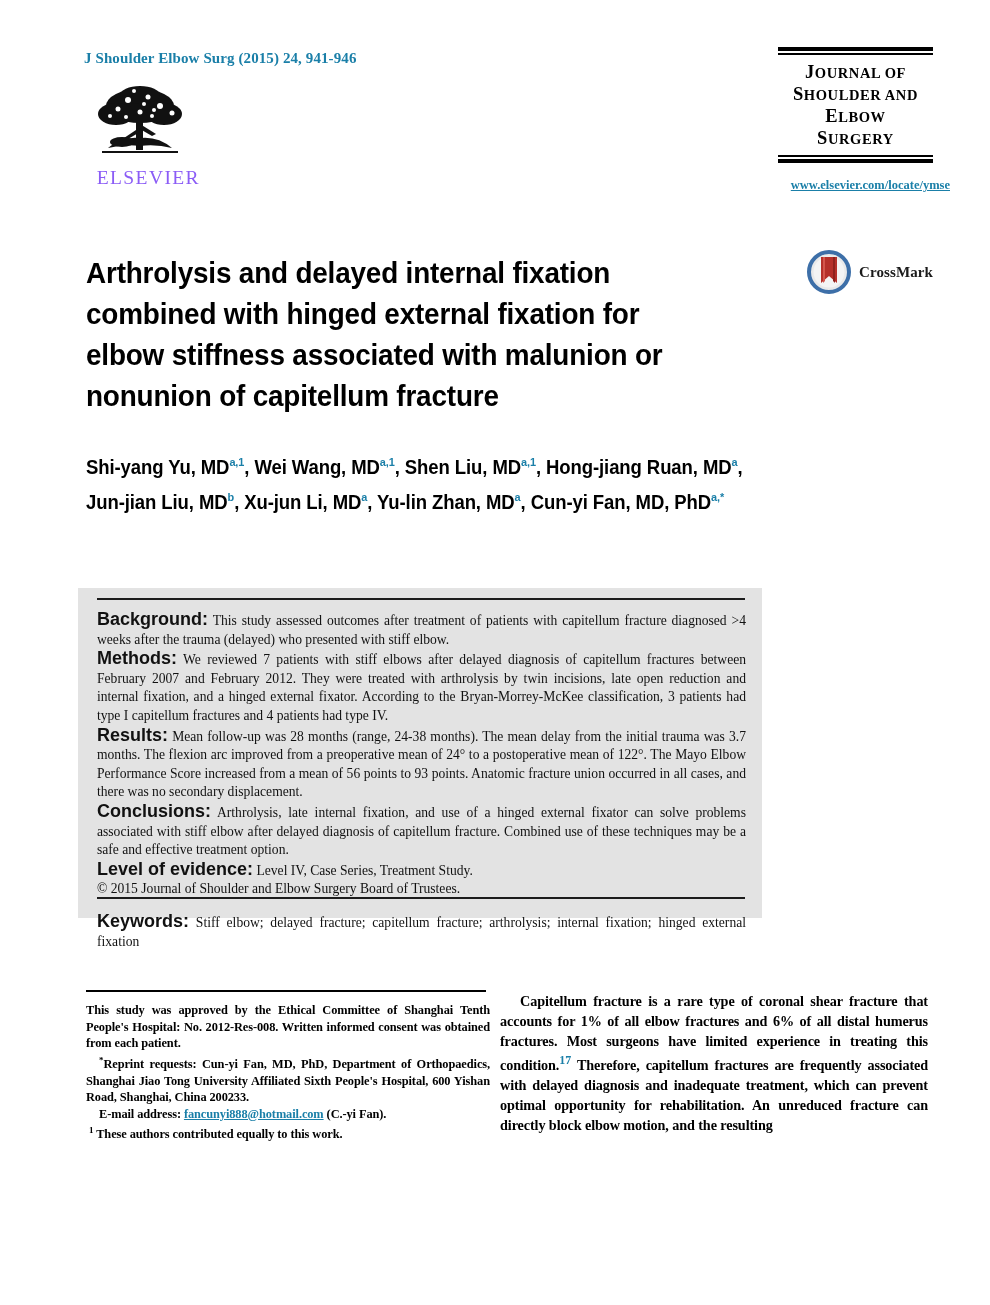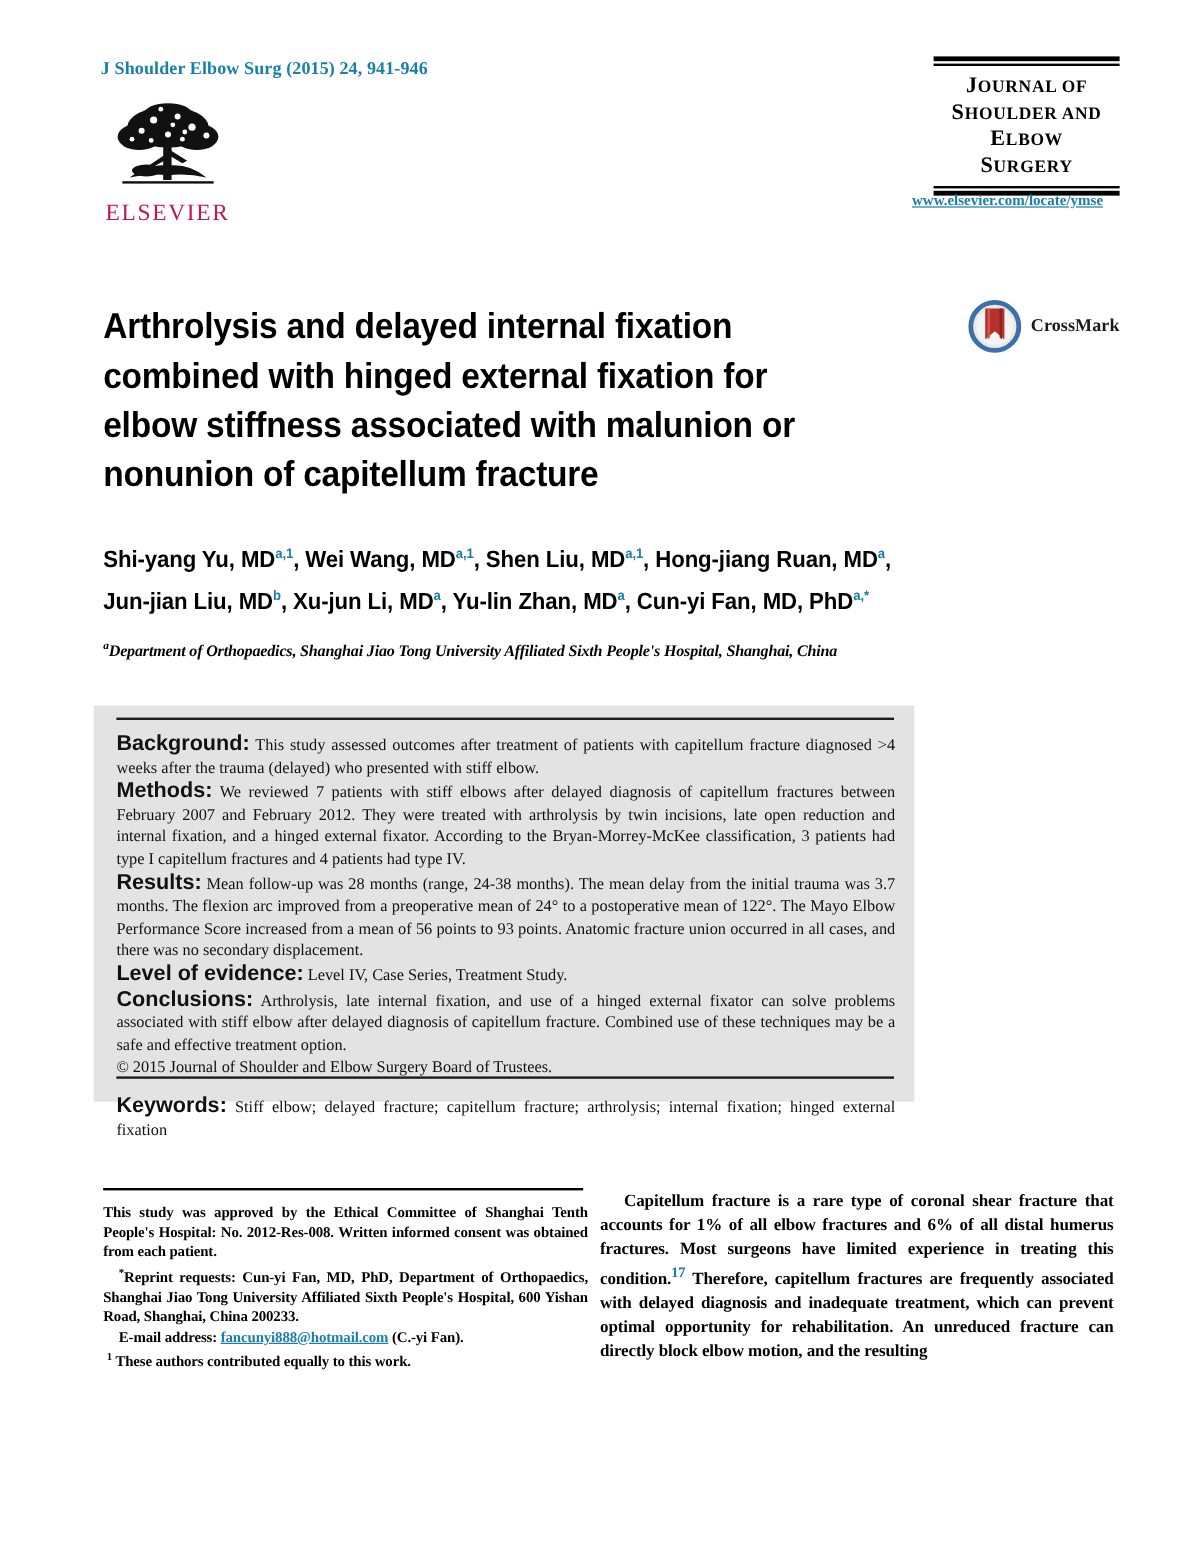--- a/index.html
+++ b/index.html
@@ -32,23 +32,23 @@
   .elsevier-logo {
     position: absolute;
     left: 88px; top: 82px;
     width: 112px;
   }
   .elsevier-tree { display:block; width: 104px; height: 84px; }
   .elsevier-word {
     font-family: "Liberation Serif", serif;
     font-size: 19.5px;
     letter-spacing: 1.4px;
-    text-align: left;
+    text-align: right;
     margin-top: 1px;
-    color: #be185d;
+    color: #8b5cf6;
   }
 
   .masthead {
     position: absolute;
     left: 778px; top: 47px;
     width: 155px;
     text-align: center;
   }
   .masthead .rule-top,
   .masthead .rule-bot { margin: 0; }
@@ -61,23 +61,23 @@
     font-family: "Liberation Serif", serif;
     font-weight: bold;
     font-size: 14.5px;
     letter-spacing: .6px;
     line-height: 21px;
     white-space: nowrap;
   }
   .masthead .mh-line .cap { font-size: 18.5px; }
   .journal-url {
     position: absolute;
-    left: 760px; top: 160px;
+    left: 760px; top: 178px;
     width: 190px;
-    text-align: left;
+    text-align: right;
     font-family: "Liberation Serif", serif;
     font-weight: bold;
     font-size: 12.5px;
     color: #1a7fa8;
     text-decoration: underline;
   }
 
   
   .title {
     position: absolute;
@@ -295,31 +295,30 @@
     </svg>
     <span class="crossmark-label">CrossMark</span>
   </div>
 
   <div class="authors">
     <div>Shi-yang Yu, MD<sup>a,1</sup>, Wei Wang, MD<sup>a,1</sup>, Shen Liu, MD<sup>a,1</sup>, Hong-jiang Ruan, MD<sup>a</sup>,</div>
     <div>Jun-jian Liu, MD<sup>b</sup>, Xu-jun Li, MD<sup>a</sup>, Yu-lin Zhan, MD<sup>a</sup>, Cun-yi Fan, MD, PhD<sup>a,</sup><sup>*</sup></div>
   </div>
 
   <div class="affiliations">
-    <div><sup>a</sup><span>Department of Orthopaedics, Shanghai Jiao Tong University Affiliated Sixth People's Hospital, Shanghai, China</span></div>
   </div>
 
   <div class="abstract-box">
     <div class="abstract-rule top"></div>
     <div class="abstract-body">
       <p><span class="lbl">Background:</span> <span>This study assessed outcomes after treatment of patients with capitellum fracture diagnosed &gt;4 weeks after the trauma (delayed) who presented with stiff elbow.</span></p>
       <p><span class="lbl">Methods:</span> <span>We reviewed 7 patients with stiff elbows after delayed diagnosis of capitellum fractures between February 2007 and February 2012. They were treated with arthrolysis by twin incisions, late open reduction and internal fixation, and a hinged external fixator. According to the Bryan-Morrey-McKee classification, 3 patients had type I capitellum fractures and 4 patients had type IV.</span></p>
       <p><span class="lbl">Results:</span> <span>Mean follow-up was 28 months (range, 24-38 months). The mean delay from the initial trauma was 3.7 months. The flexion arc improved from a preoperative mean of 24° to a postoperative mean of 122°. The Mayo Elbow Performance Score increased from a mean of 56 points to 93 points. Anatomic fracture union occurred in all cases, and there was no secondary displacement.</span></p>
+      <p><span class="lbl">Conclusions:</span> <span>Arthrolysis, late internal fixation, and use of a hinged external fixator can solve problems associated with stiff elbow after delayed diagnosis of capitellum fracture. Combined use of these techniques may be a safe and effective treatment option.</span></p>
       <p><span class="lbl">Level of evidence:</span> <span>Level IV, Case Series, Treatment Study.</span></p>
-      <p><span class="lbl">Conclusions:</span> <span>Arthrolysis, late internal fixation, and use of a hinged external fixator can solve problems associated with stiff elbow after delayed diagnosis of capitellum fracture. Combined use of these techniques may be a safe and effective treatment option.</span></p>
       <p>© 2015 Journal of Shoulder and Elbow Surgery Board of Trustees.</p>
       <p class="kw-block"><span class="lbl">Keywords:</span> <span>Stiff elbow; delayed fracture; capitellum fracture; arthrolysis; internal fixation; hinged external fixation</span></p>
     </div>
     <div class="abstract-rule bottom"></div>
   </div>
 
   <div class="col-left">
     <div class="footnote-rule"></div>
     <div class="footnote">
       <p>This study was approved by the Ethical Committee of Shanghai Tenth People's Hospital: No. 2012-Res-008. Written informed consent was obtained from each patient.</p>

